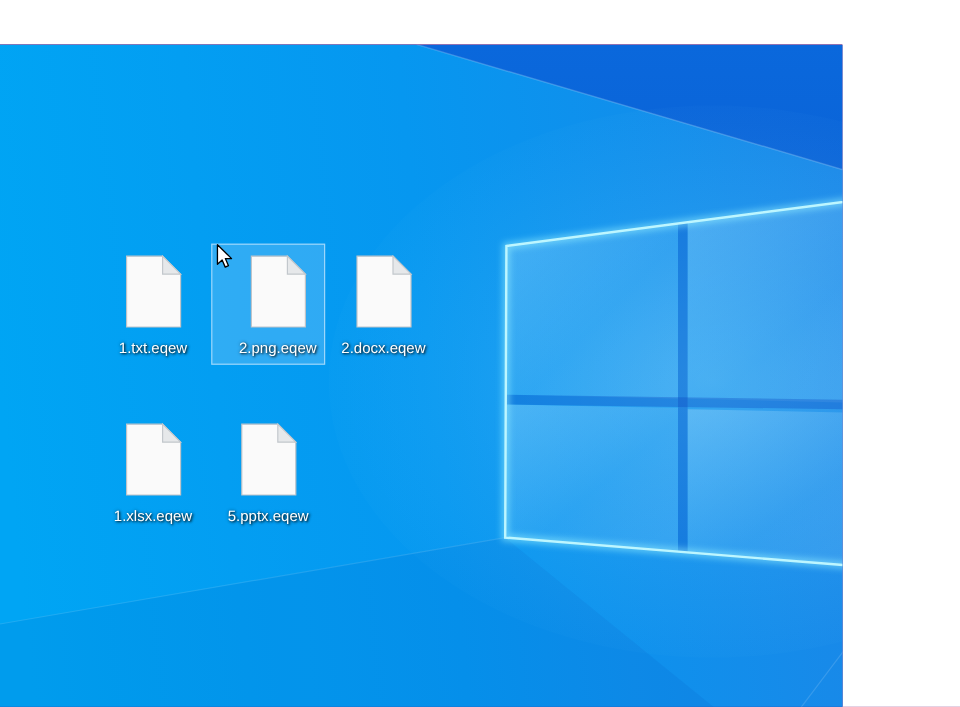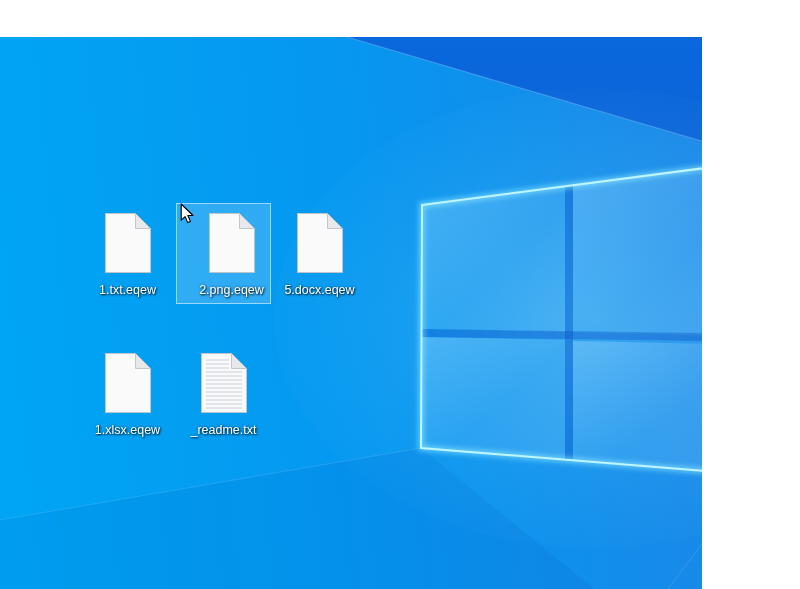--- a/index.html
+++ b/index.html
@@ -117,33 +117,33 @@
       <div class="icon-cell selected">
     <svg class="icon-img" viewBox="0 0 48 62">
       <use href="#blank-file-icon"></use>
     </svg>
     <div class="icon-label">2.png.eqew</div>
   </div>
       <div class="icon-cell">
     <svg class="icon-img" viewBox="0 0 48 62">
       <use href="#blank-file-icon"></use>
     </svg>
-    <div class="icon-label">5.docx.eqew</div>
+    <div class="icon-label">2.docx.eqew</div>
   </div>
       <div class="icon-cell">
     <svg class="icon-img" viewBox="0 0 48 62">
       <use href="#blank-file-icon"></use>
     </svg>
     <div class="icon-label">1.xlsx.eqew</div>
   </div>
       <div class="icon-cell">
     <svg class="icon-img" viewBox="0 0 48 62">
-      <use href="#text-file-icon"></use>
+      <use href="#blank-file-icon"></use>
     </svg>
-    <div class="icon-label">_readme.txt</div>
+    <div class="icon-label">5.pptx.eqew</div>
   </div>
     </div>
 
   <svg id="cursor" viewBox="0 0 14 21" style="left: 180px; top: 166px;">
     <path d="M1.2,1 L1.2,17.2 L5.1,13.6 L7.7,19.6 L10.4,18.4 L7.8,12.5 L13,12.5 Z" fill="#ffffff" stroke="#000000" stroke-width="1.1" stroke-linejoin="round"></path>
   </svg>
 
 </div>
 
 </body></html>

